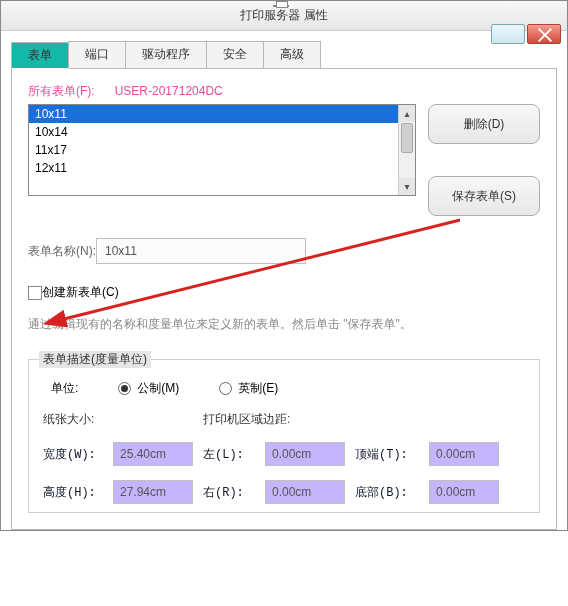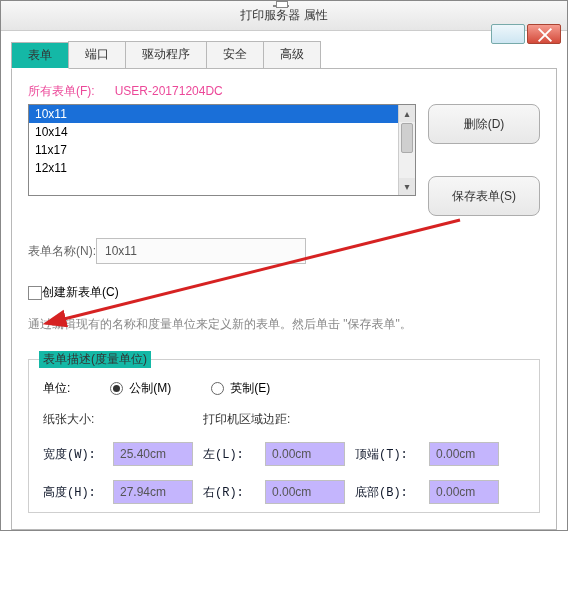--- a/index.html
+++ b/index.html
@@ -32,22 +32,22 @@
   .sidebtns { display:flex; flex-direction:column; gap:32px; width:112px;}
   .wbtn { height:40px; border:1px solid #adadad; background:linear-gradient(#f7f7f7,#e8e8e8); color:#333; border-radius:8px;}
   .sp22 { height:22px; }
   .namerow { display:flex; align-items:center; }
   .namefield { border:1px solid #c0c0c0; background:#fbfbfb; color:#555; padding:5px 8px; width:210px; }
   .sp20 { height:20px; }
   .chkrow { display:flex; align-items:center; }
   .chk { width:14px; height:14px; border:1px solid #888; background:#fff; }
   .help { color:#888; margin-top:12px; line-height:22px; }
   .fieldset { border:1px solid #cfcfcf; margin-top:24px; padding:14px 14px 8px 14px; position:relative;}
-  .legend { position:absolute; top:-9px; left:10px; background:#14b8a6; padding:0 4px; color:#333;}
-  .unitrow { display:flex; align-items:center; gap:40px; margin:6px 0 14px 0;}
+  .legend { position:absolute; top:-9px; left:10px; background:#e5e5e5; padding:0 4px; color:#333;}
+  .unitrow { display:flex; align-items:center; gap:40px; margin:6px 0 14px 8px;}
   .radio { width:13px;height:13px;border:1px solid #666;border-radius:50%;display:inline-block;vertical-align:middle;margin-right:6px;position:relative;}
   .radio.checked::after{content:"";position:absolute;left:2px;top:2px;width:7px;height:7px;border-radius:50%;background:#333;}
   .dimgrid { display:grid; grid-template-columns: 60px 80px 52px 80px 64px 70px; column-gap:10px; row-gap:14px; align-items:center;}
   .dimlabel { color:#0f172a;font-family:Liberation Mono, monospace; }
   .dimhead { color:#333; }
   .dimbox { border:1px solid #c0c0c0; background:#c4b5fd; padding:4px 6px; color:#555; text-align:left;}
   .arrow-annot { position:absolute; pointer-events:none; }
 </style>
 </head>
 <body>

